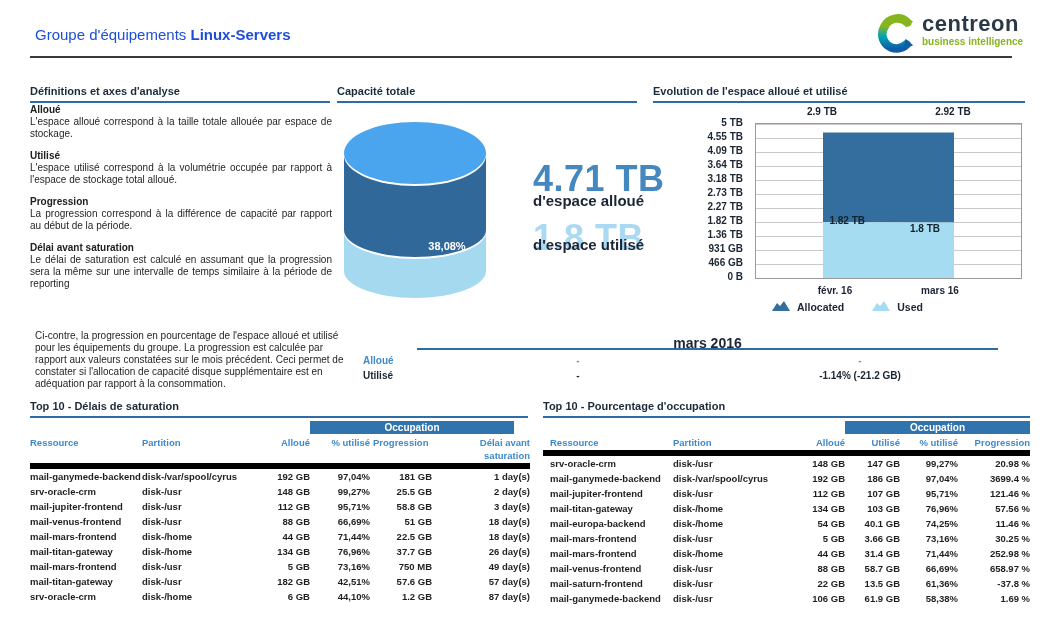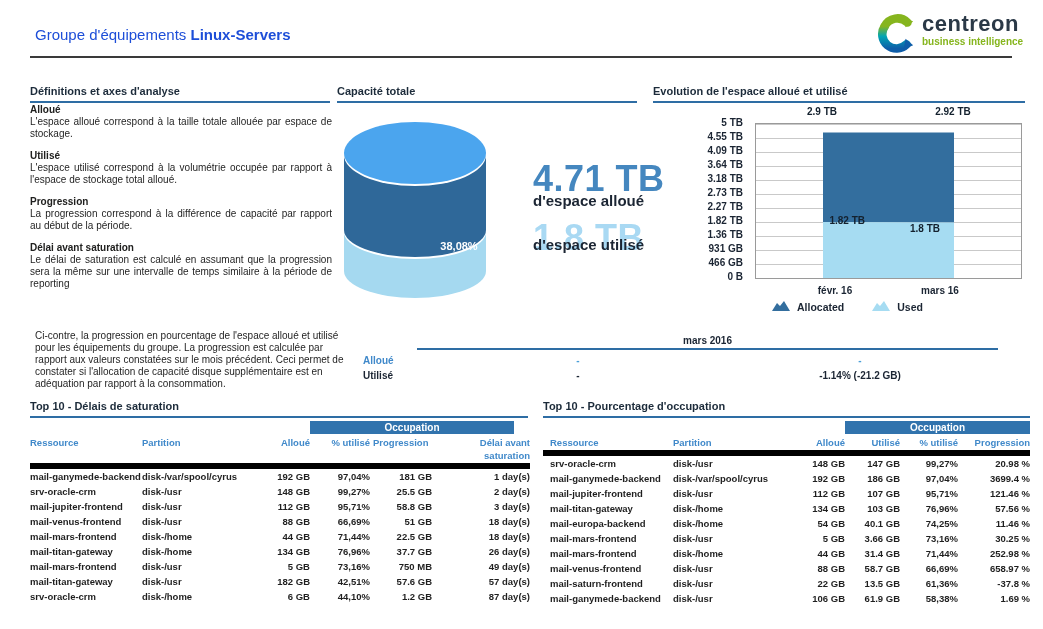--- a/index.html
+++ b/index.html
@@ -29,21 +29,21 @@
 
   
   .cyl{left:344px;top:122px;width:142px;height:178px;}
   .cyl-light{position:absolute;left:0;top:88px;width:142px;height:88px;background:#a5d9f0;
              border-bottom-left-radius:71px 27px;border-bottom-right-radius:71px 27px;}
   .cyl-dark{position:absolute;left:0;top:30px;width:142px;height:105px;background:#2f6899;
             border-bottom-left-radius:71px 27px;border-bottom-right-radius:71px 27px;
             box-shadow:0 2px 0 #ffffff;}
   .cyl-top{position:absolute;left:0;top:0;width:142px;height:62px;background:#4ba5ee;
            border-radius:50%;box-shadow:0 2px 0 #ffffff;}
-  .cyl-pct{position:absolute;left:16px;top:118px;width:142px;text-align:center;
+  .cyl-pct{position:absolute;left:4px;top:118px;width:142px;text-align:center;
            color:#fff;font-size:11px;font-weight:bold;padding-left:28px;}
 
   .big-val{left:533px;font-size:36px;font-weight:bold;letter-spacing:.5px;}
   .big-alloc{top:158px;color:#4587bf;}
   .big-used{top:217px;color:#a9d9f3;}
   .big-cap{left:533px;font-size:15px;font-weight:bold;color:#1b2533;}
   .cap1{top:192px;} .cap2{top:236px;text-align:center;}
 
   
   .yticks{left:655px;top:116px;width:88px;height:168px;display:flex;flex-direction:column;}
@@ -56,21 +56,21 @@
   .lbl-u0{left:795px;top:215px;text-align:right;} .lbl-u1{left:885px;top:223px;width:55px;text-align:right;}
   .xlab{font-size:10px;font-weight:bold;color:#1b2533;width:70px;text-align:center;top:285px;}
   .x0{left:800px;} .x1{left:905px;}
   .legend{left:772px;top:300px;display:flex;gap:28px;font-size:10.5px;font-weight:bold;color:#1b2533;}
   .legend-item{display:flex;align-items:center;gap:7px;}
   .lg-dark{color:#336e9e;} .lg-light{color:#a6dcf2;}
 
   
   .note{left:35px;top:330px;width:322px;font-size:10px;line-height:12px;}
   .mini-line{left:417px;top:348px;width:581px;border-top:2px solid #2e6da4;}
-  .mini-month{left:417px;top:335px;width:581px;text-align:center;font-size:10px;font-weight:bold;color:#1b2533;}
+  .mini-month{left:417px;top:335px;width:581px;text-align:center;font-size:14px;font-weight:bold;color:#1b2533;}
   .mini-lbl{left:363px;width:60px;font-size:10px;font-weight:bold;}
   .row-alloc{top:355px;color:#4089ca;} .row-used{top:370px;color:#1b2533;}
   .mini-c1{left:540px;width:76px;text-align:center;font-size:10px;font-weight:bold;}
   .mini-c2{left:760px;width:200px;text-align:center;font-size:10px;font-weight:bold;}
   .v-blue{color:#4a9fd8;} .v-dark{color:#1b2533;}
 
   
   .t-sat-title{left:30px;top:400px;width:498px;}
   .t-occ-title{left:543px;top:400px;width:487px;}
   table.report{border-collapse:collapse;table-layout:fixed;font-size:9.5px;font-weight:bold;color:#1f1f1f;}

